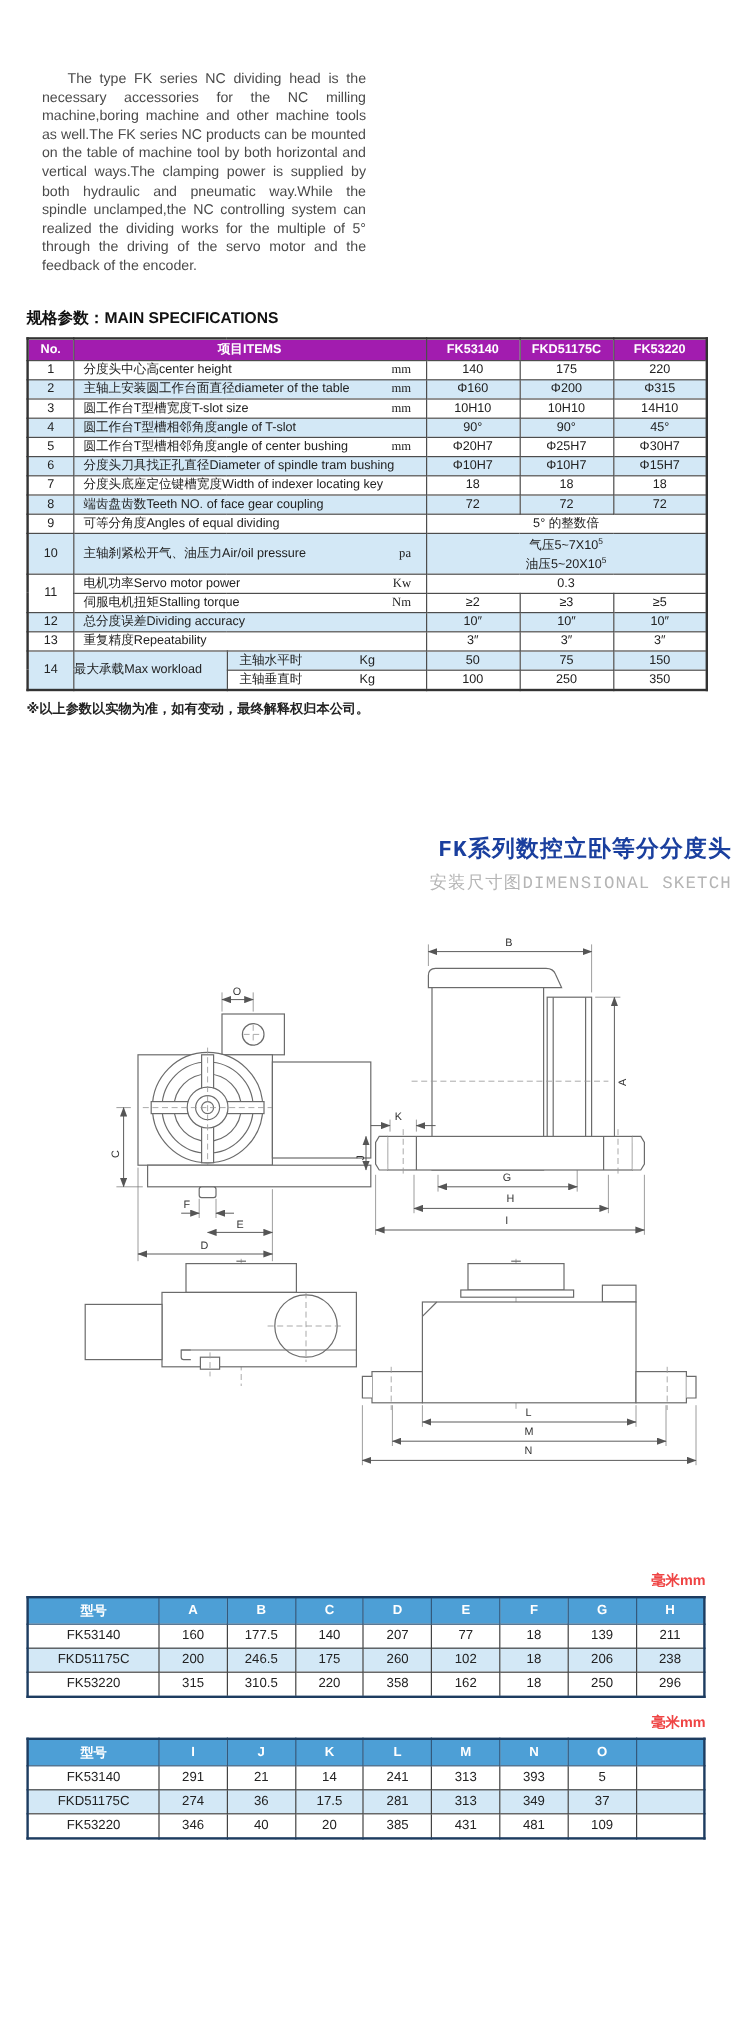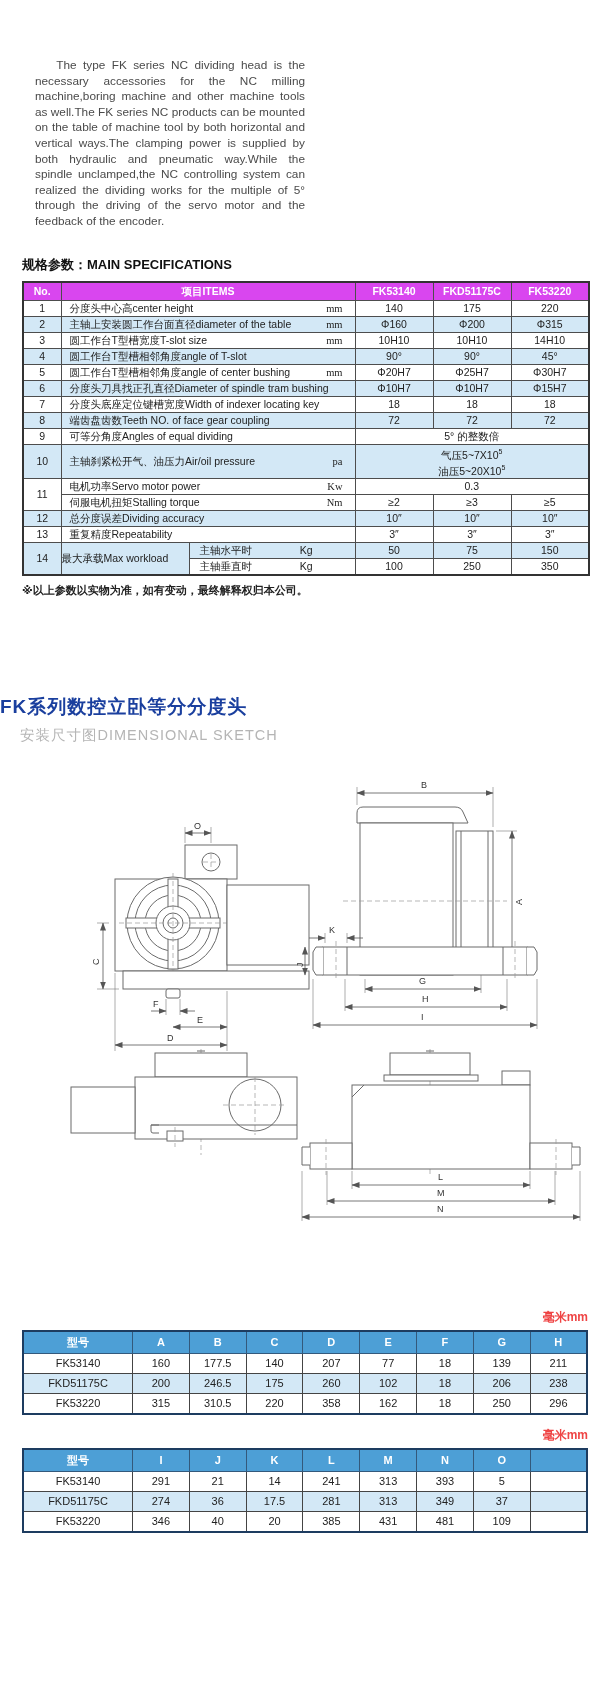--- a/index.html
+++ b/index.html
@@ -8,33 +8,33 @@
 
   
   .intro{margin:58px 0 0 35px;width:270px;}
   .cn{font-size:12.5px;line-height:21px;font-weight:bold;color:#333;text-align:justify;margin:0;text-indent:2em;}
   .en{font-size:11.8px;line-height:15.6px;color:#4a4a4a;text-align:justify;margin:14px 0 0 0;text-indent:1.8em;}
 
   
   .spec-heading{margin:26px 0 7px 22px;font-size:13px;font-weight:bold;color:#111;}
   table.spec{border-collapse:collapse;margin-left:22px;width:566px;table-layout:fixed;font-size:10.5px;border:2px solid #333;}
   .spec td,.spec th{border:1px solid #4d4d4d;padding:0;height:15px;line-height:13px;overflow:hidden;white-space:nowrap;}
-  .spec th{background:#d946ef;color:#fff;font-weight:bold;height:17px;text-align:center;}
+  .spec th{background:#a21caf;color:#fff;font-weight:bold;height:17px;text-align:center;}
   .spec td.c{text-align:center;}
   .spec tr.b td{background:#d3e8f6;}
   .ic{display:flex;justify-content:space-between;align-items:center;padding:0 12px 0 8px;}
   .ic .u{flex:none;font-family:Liberation Serif, serif;}
   .nm{padding-left:8px;}
   .ic2{display:flex;justify-content:space-between;align-items:center;padding:0 42px 0 10px;}
   .two-line div{line-height:13px;}
   sup{font-size:7px;}
   .note{margin:7px 0 0 22px;font-size:11px;color:#222;font-weight:bold;}
 
   
-  .sketch-head{margin-top:96px;text-align:left;}
+  .sketch-head{margin-top:96px;text-align:right;font-family:Liberation Mono, monospace;}
   .sketch-head h2{margin:0;font-size:19px;color:#1a3f9e;font-weight:bold;letter-spacing:1px;}
   .sketch-head .sub{margin-top:6px;font-size:14.5px;color:#b5b5b5;letter-spacing:1px;padding-left:20px;}
 
   
   .drawings{position:relative;height:530px;}
   .drawings svg{position:absolute;overflow:visible;}
   .geo{stroke:#6b6b6b;fill:#fff;stroke-width:1;}
   .geo2{stroke:#6b6b6b;fill:none;stroke-width:1;}
   .dim{stroke:#555;stroke-width:.8;fill:none;}
   .ext{stroke:#777;stroke-width:.6;fill:none;}

